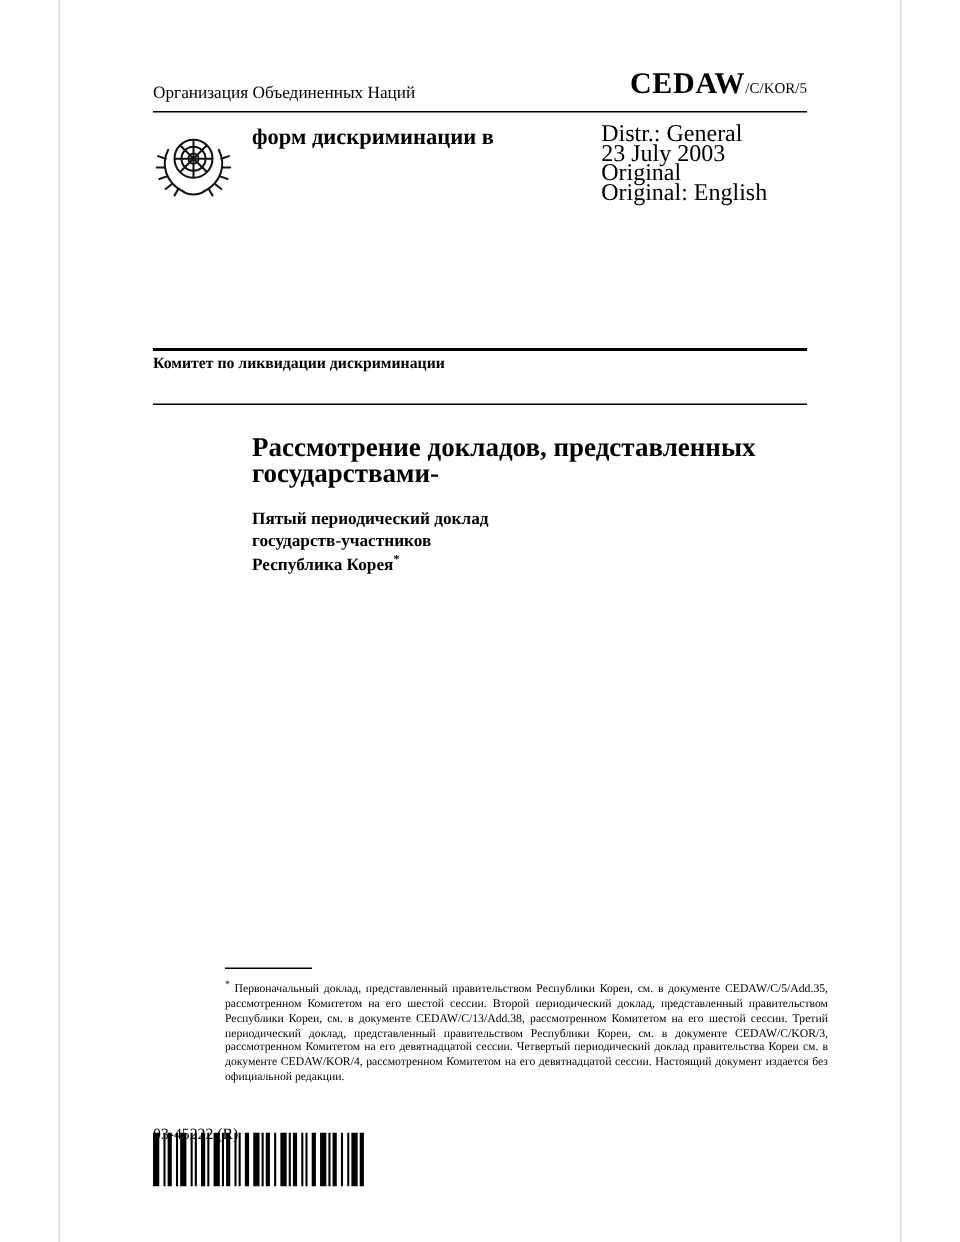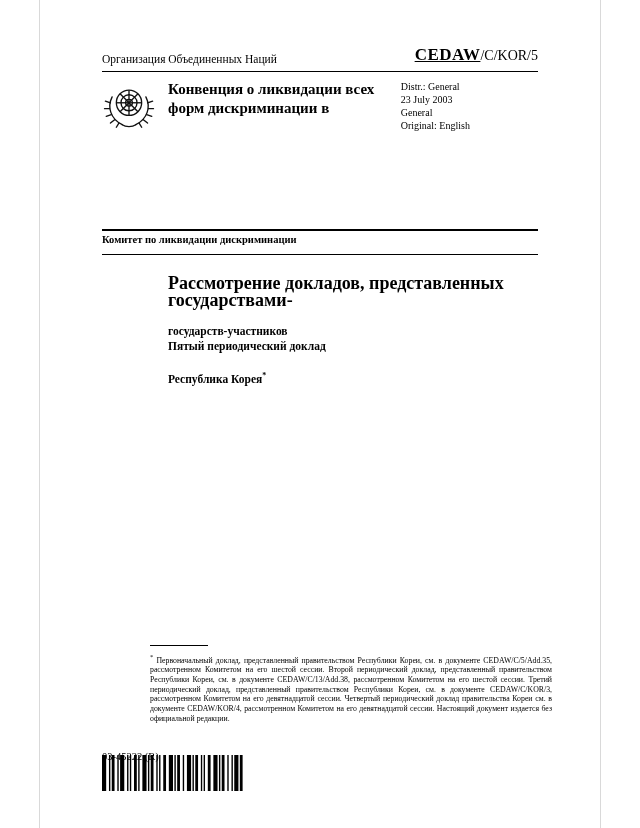--- a/index.html
+++ b/index.html
@@ -18,50 +18,50 @@
   }
   .top-row {
     display: flex;
     justify-content: space-between;
     align-items: flex-end;
     border-bottom: 1px solid #000;
     padding-bottom: 6px;
   }
   .org-name { font-size: 11.5px; }
   .doc-symbol { white-space: nowrap; }
-  .sym-big { font-size: 17px; font-weight: bold; letter-spacing: 0.5px; text-decoration: underline; }
-  .sym-small { font-size: 14px; }
+  .sym-big { font-size: 20px; font-weight: bold; letter-spacing: 0.5px; }
+  .sym-small { font-size: 10px; }
   .masthead { display: flex; margin-top: 8px; }
   .emblem { width: 54px; height: 54px; flex: 0 0 auto; }
   .conv-title {
     margin-left: 12px;
     font-weight: bold;
     font-size: 15px;
     line-height: 19px;
     width: 268px;
   }
   .distr {
     margin-left: auto;
-    font-size: 10px;
+    font-size: 16px;
     line-height: 13px;
     width: 158px;
   }
   .committee {
     margin-top: 95px;
     border-top: 2px solid #000;
     border-bottom: 1px solid #000;
     font-weight: bold;
     font-size: 10.5px;
     line-height: 12px;
-    padding: 3px 0 8px 0;
+    padding: 3px 0 20px 0;
   }
   .main-body { margin-left: 66px; margin-top: 20px; }
   .report-title { font-weight: bold; font-size: 18px; line-height: 16.5px; }
   .report-subtitle { margin-top: 16px; font-weight: bold; font-size: 11.5px; line-height: 14.5px; }
-  .country { margin-top: 18px; font-weight: bold; font-size: 11.5px; }
+  .country { font-weight: bold; font-size: 11.5px; }
   .country sup { font-size: 8px; }
   .footnote { position: absolute; left: 110px; top: 645px; width: 402px; }
   .fn-sep { width: 58px; border-top: 1px solid #000; margin-bottom: 6px; }
   .fn-text { margin: 0; font-size: 7.8px; line-height: 9.7px; text-align: justify; }
   .fn-marker { font-size: 6.5px; }
   .doc-number { position: absolute; left: 62px; top: 737px; font-size: 10.5px; margin-top: 14px; }
   .barcode { position: absolute; left: 62px; top: 755px; }
 </style>
 </head>
 <body>
@@ -96,42 +96,41 @@
           <line x1="20" y1="51" x2="17" y2="56"></line>
           <line x1="54" y1="27" x2="60" y2="25"></line>
           <line x1="55" y1="34" x2="61" y2="34"></line>
           <line x1="53" y1="41" x2="59" y2="43"></line>
           <line x1="49" y1="47" x2="54" y2="51"></line>
           <line x1="44" y1="51" x2="47" y2="56"></line>
         </g>
       </svg>
     </div>
     <div class="conv-title">
-      <div>Конвенция о ликвидации всех</div>
       <div>форм дискриминации в</div>
     </div>
     <div class="distr">
       <div>Distr.: General</div>
       <div>23 July 2003</div>
-      <div>General</div>
+      <div>Original</div>
       <div>Original: English</div>
     </div>
   </section>
 
   <section class="committee">
     <div>Комитет по ликвидации дискриминации</div>
   </section>
 
   <section class="main-body">
     <div class="report-title">
       <div>Рассмотрение докладов, представленных государствами-</div>
     </div>
     <div class="report-subtitle">
+      <div>Пятый периодический доклад</div>
       <div>государств-участников</div>
-      <div>Пятый периодический доклад</div>
     </div>
     <div class="country"><span>Республика Корея</span><sup>*</sup></div>
   </section>
 
   <div class="footnote">
     <div class="fn-sep"></div>
     <p class="fn-text"><sup class="fn-marker">*</sup> <span>Первоначальный доклад, представленный правительством Республики Кореи, см. в документе CEDAW/C/5/Add.35, рассмотренном Комитетом на его шестой сессии. Второй периодический доклад, представленный правительством Республики Кореи, см. в документе CEDAW/C/13/Add.38, рассмотренном Комитетом на его шестой сессии. Третий периодический доклад, представленный правительством Республики Кореи, см. в документе CEDAW/C/KOR/3, рассмотренном Комитетом на его девятнадцатой сессии. Четвертый периодический доклад правительства Кореи см. в документе CEDAW/KOR/4, рассмотренном Комитетом на его девятнадцатой сессии. Настоящий документ издается без официальной редакции.</span></p>
   </div>
 
   <div class="doc-number">03-45222 (R)</div>

